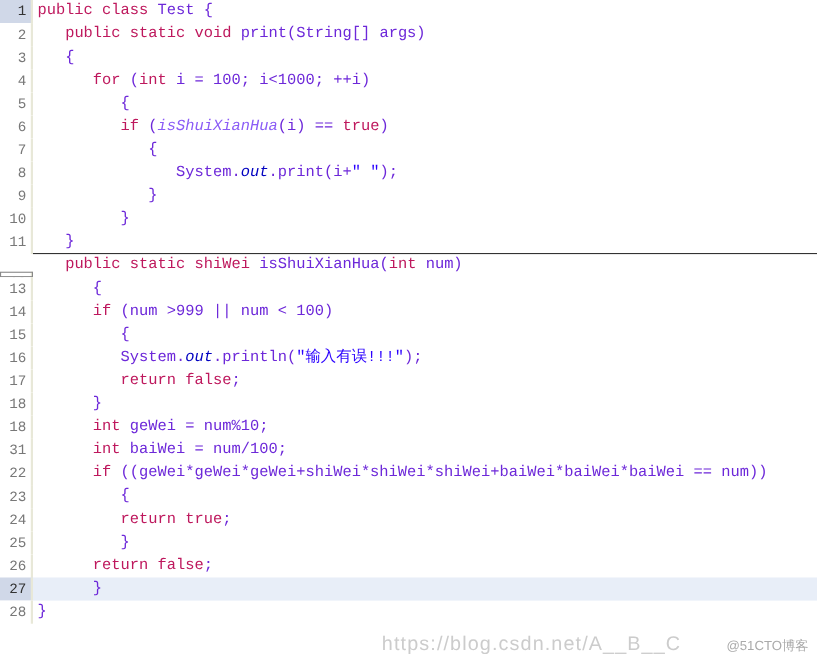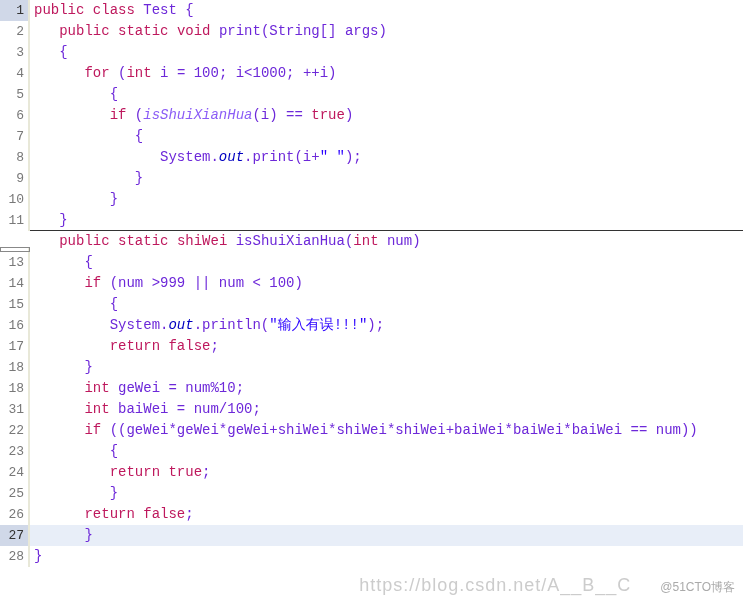--- a/index.html
+++ b/index.html
@@ -211,14 +211,14 @@
 
 <div class="line">
   <div class="gutter">28</div>
   <div class="code"><span class="plain">}</span></div>
 </div>
 
 </div>
 
 <div class="watermark">
   <span class="csdn">https://blog.csdn.net/A__B__C</span>
-  <span style="font-size:12px;color:#aaa;margin-left:24px">@51CTO博客</span>
+  <span style="font-size:12px;color:#aaa;margin-left:36px">@51CTO博客</span>
 </div>
 
 </body></html>

